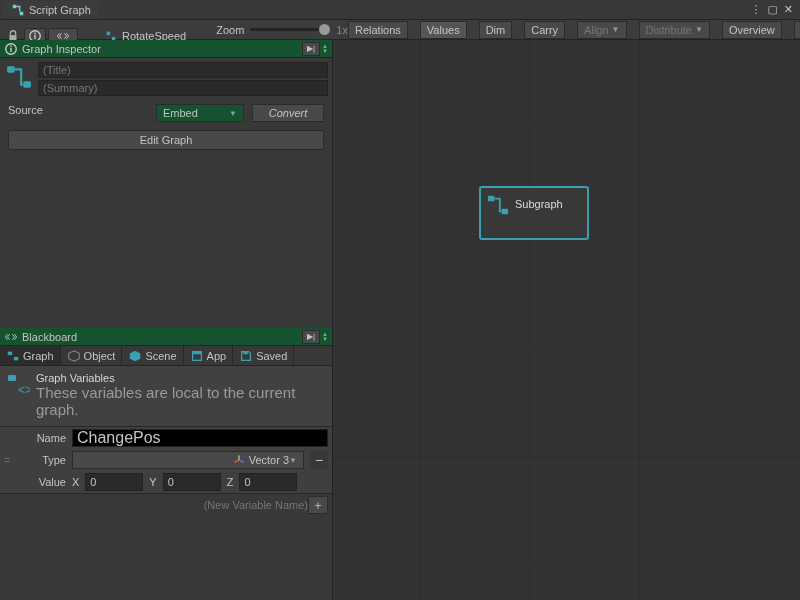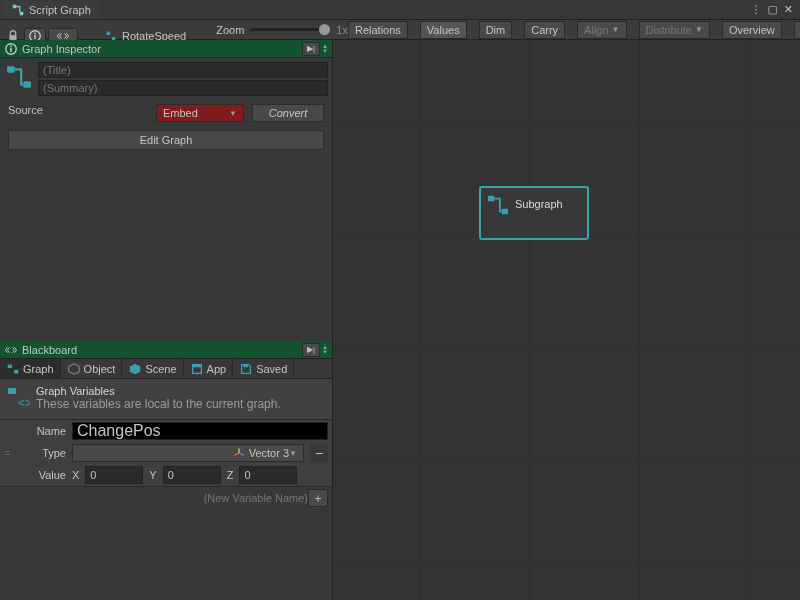--- a/index.html
+++ b/index.html
@@ -39,37 +39,37 @@
   .updown span { font-size: 6px; line-height: 5px; cursor: pointer; color: #999; }
   
   .inspector-body { background: #383838; padding: 4px; }
   .title-section { display: flex; gap: 4px; margin-bottom: 2px; }
   .icon-box { width: 30px; height: 30px; display: flex; align-items: center; justify-content: center; }
   .title-fields { flex: 1; display: flex; flex-direction: column; gap: 2px; }
   .txtfield { height: 16px; background: #2a2a2a; border: 1px solid #222; color: #757575; padding: 0 4px; font-size: 11px; display: flex; align-items: center; }
   
   .source-row { display: flex; gap: 8px; padding: 6px 4px; }
   .source-row .label { width: 140px; }
-  .dropdown { height: 18px; background: #7f1d1d; border: 1px solid #2b2b2b; color: #c4c4c4; padding: 0 6px; display: flex; align-items: center; justify-content: space-between; cursor: pointer; width: 88px; }
+  .dropdown { height: 18px; background: #14532d; border: 1px solid #2b2b2b; color: #c4c4c4; padding: 0 6px; display: flex; align-items: center; justify-content: space-between; cursor: pointer; width: 88px; }
   .convert-btn { height: 18px; background: #494949; border: 1px solid #2b2b2b; color: #c4c4c4; padding: 0 12px; display: flex; align-items: center; justify-content: center; cursor: pointer; flex: 1; font-style: italic; }
   
   .edit-graph-btn { margin: 2px 4px 6px 4px; height: 20px; background: #494949; border: 1px solid #2b2b2b; color: #c4c4c4; display: flex; align-items: center; justify-content: center; cursor: pointer; border-radius: 2px; }
   
   .panel-spacer { flex: 1; background: #383838; }
   
   
   .blackboard-tabs { display: flex; height: 20px; background: #383838; border-bottom: 1px solid #232323; }
   .bbtab { display: flex; align-items: center; gap: 3px; padding: 0 6px; cursor: pointer; border-right: 1px solid #282828; }
   .bbtab.active { background: #2d2d2d; }
   
   .bb-body { background: #3f3f3f; padding: 0; }
   .bb-info { display: flex; gap: 6px; padding: 6px 6px 8px 6px; background: #414141; border-bottom: 1px solid #282828; }
   .bb-info-icon { width: 24px; height: 24px; }
   .bb-info-text .h { color: #d6d6d6; font-size: 11px; }
-  .bb-info-text .s { color: #9a9a9a; font-size: 12px; }
+  .bb-info-text .s { color: #9a9a9a; font-size: 15px; }
   
   .var-row { display: flex; align-items: center; gap: 6px; padding: 2px 4px; }
   .var-row .lbl { width: 48px; text-align: right; color: #c4c4c4; }
   .var-row .drag { color: #666; width: 8px; }
   .textinput { height: 18px; background: #000000; border: 1px solid #222; color: #c4c4c4; padding: 0 4px; font-size: 16px; flex: 1; }
   .type-dd { height: 18px; background: #494949; border: 1px solid #2b2b2b; color: #c4c4c4; display: flex; align-items: center; justify-content: flex-end; cursor: pointer; flex: 1; padding: 8px 6px; }
   .minus-btn { width: 18px; height: 18px; background: #383838; color: #c4c4c4; display: flex; align-items: center; justify-content: center; cursor: pointer; font-size: 14px; }
   .vec-input { width: 58px; height: 18px; background: #2a2a2a; border: 1px solid #222; color: #c4c4c4; padding: 0 4px; font-size: 11px; }
   .vec-label { color: #c4c4c4; }
   

